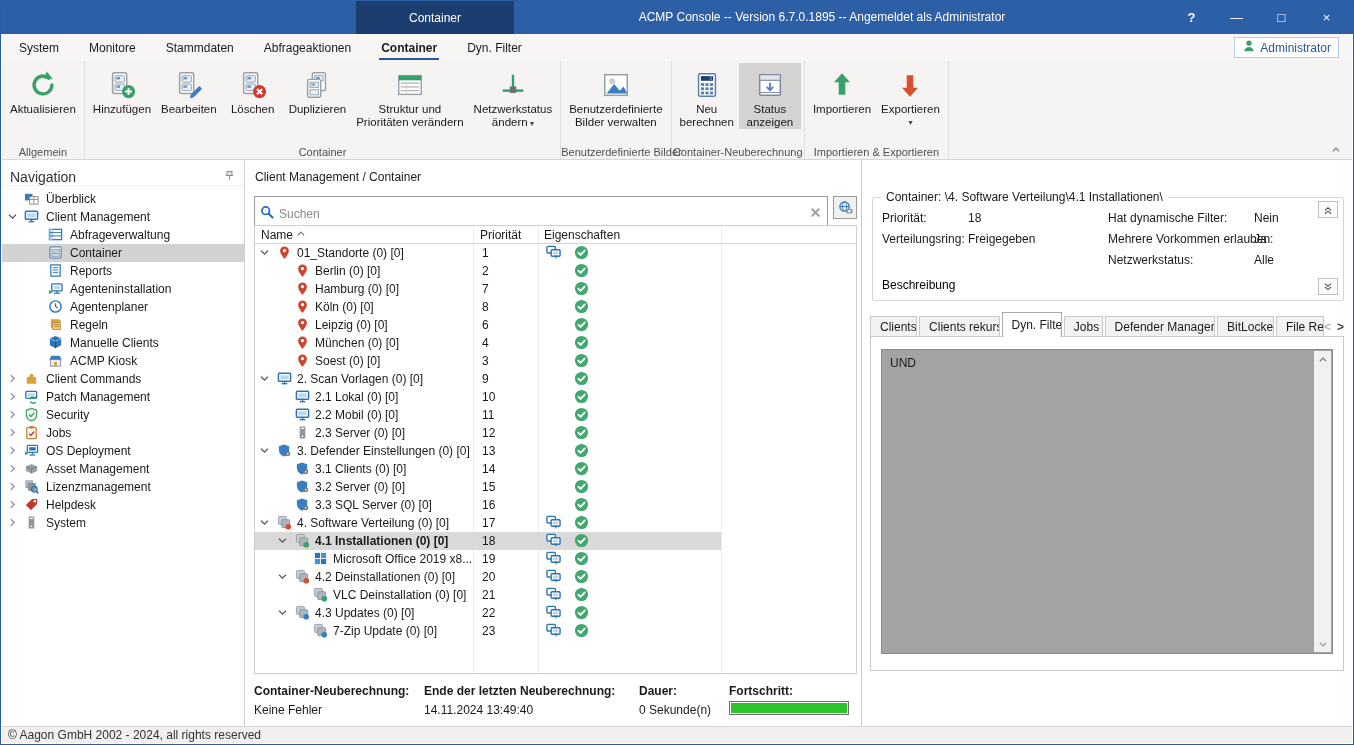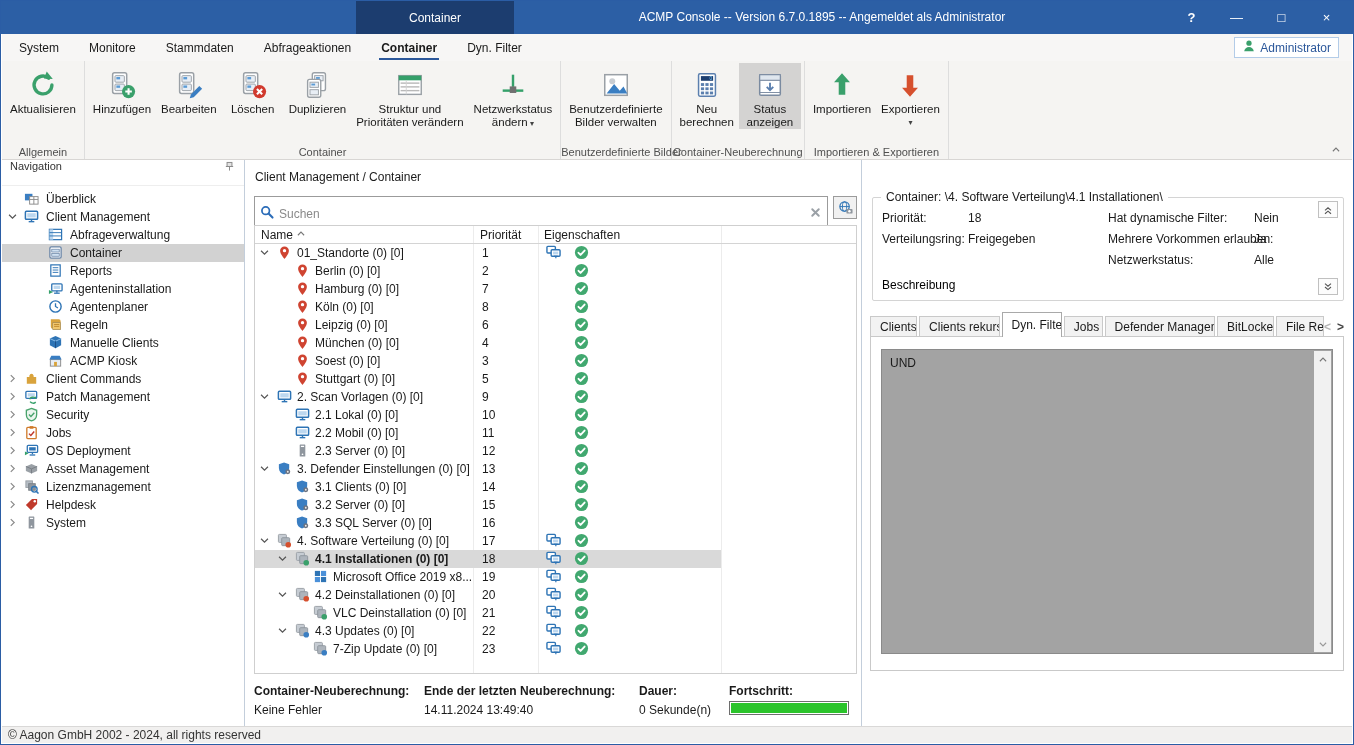--- a/index.html
+++ b/index.html
@@ -28,21 +28,21 @@
   .rgroup-label { position:absolute; left:0; right:0; bottom:1px; text-align:center; font-size:11px; color:#4f4f4f; white-space:nowrap; }
   .rbtn { display:flex; flex-direction:column; align-items:center; min-width:62px; padding:4px 5px 0 5px; font-size:11.5px; color:#1a1a1a; line-height:13px; text-align:center; white-space:pre-line; }
   .rbtn .ricon { width:34px; height:36px; display:flex; align-items:center; justify-content:center; }
   .rbtn.pressed { background:#d4d3d2; }
   .rcaret { font-size:8px; color:#444; }
   .ribbon-collapse { position:absolute; right:10px; bottom:3px; width:14px; height:12px; display:flex; align-items:center; justify-content:center; }
 
   
   .content { position:absolute; left:1px; right:1px; top:159px; bottom:18px; background:#fff; }
   .nav-panel { position:absolute; left:0; top:0; bottom:0; width:243px; border-right:1px solid #c3cedb; background:#fff; }
-  .nav-header { height:26px; display:flex; align-items:flex-start; padding:0 8px; font-size:11px; color:#333; border-bottom:1px solid #eee; }
+  .nav-header { height:26px; display:flex; align-items:flex-end; padding:0 8px; font-size:14px; color:#333; border-bottom:1px solid #eee; }
   .nav-header .sp { flex:1; }
   .nav-items { padding-top:4px; }
   .nav-item { position:relative; height:18px; font-size:12px; color:#1a1a1a; }
   .nav-item.selected { background:#d2d2d2; }
   .nav-item .nchev { position:absolute; top:3px; }
   .nav-item .nicon { position:absolute; top:1px; }
   .nav-item .nlabel { position:absolute; top:0; line-height:18px; white-space:nowrap; }
 
   .main-panel { position:absolute; left:249px; top:0; width:609px; bottom:0; }
   .breadcrumb { position:absolute; left:4px; top:10px; font-size:12px; color:#1a1a1a; }
@@ -585,32 +585,20 @@
                   <circle cx="8" cy="6" r="1.8" fill="#fff"></circle>
                 </svg></span>
               <span class="tlabel" style="left: 60px;">Soest (0) [0]</span>
               <span class="tprio">3</span>
               <span class="tchk"><svg width="15" height="15" viewBox="0 0 16 16" xmlns="http://www.w3.org/2000/svg">
                   <circle cx="8" cy="8" r="7" fill="#41a86f"></circle>
                   <path d="M4.8 8.3l2.2 2.3 4.3-4.7" stroke="#fff" stroke-width="2" fill="none" stroke-linecap="round" stroke-linejoin="round"></path>
                 </svg></span>
             </div>
             <div class="tree-row">
-              <span class="ticon" style="left: 40px;"><svg width="15" height="15" viewBox="0 0 16 16" xmlns="http://www.w3.org/2000/svg">
-                  <path d="M8 1.5c-2.6 0-4.7 2-4.7 4.6C3.3 9.6 8 14.8 8 14.8s4.7-5.2 4.7-8.7C12.7 3.5 10.6 1.5 8 1.5z" fill="#cf4431"></path>
-                  <circle cx="8" cy="6" r="1.8" fill="#fff"></circle>
-                </svg></span>
-              <span class="tlabel" style="left: 60px;">Stuttgart (0) [0]</span>
-              <span class="tprio">5</span>
-              <span class="tchk"><svg width="15" height="15" viewBox="0 0 16 16" xmlns="http://www.w3.org/2000/svg">
-                  <circle cx="8" cy="8" r="7" fill="#41a86f"></circle>
-                  <path d="M4.8 8.3l2.2 2.3 4.3-4.7" stroke="#fff" stroke-width="2" fill="none" stroke-linecap="round" stroke-linejoin="round"></path>
-                </svg></span>
-            </div>
-            <div class="tree-row">
               <span class="tchev" style="left: 4px;"><svg width="11" height="11" viewBox="0 0 16 16" xmlns="http://www.w3.org/2000/svg">
                   <path d="M3 5.5l5 5 5-5" stroke="#555" fill="none" stroke-width="1.7"></path>
                 </svg></span>
               <span class="ticon" style="left: 22px;"><svg width="15" height="15" viewBox="0 0 16 16" xmlns="http://www.w3.org/2000/svg">
                   <rect x="1.5" y="2.5" width="13" height="8.5" rx="1" fill="#fff" stroke="#2e74b5" stroke-width="1.6"></rect>
                   <rect x="3.5" y="4.5" width="9" height="4.5" fill="#bcd7ef"></rect>
                   <line x1="8" y1="11" x2="8" y2="13" stroke="#2e74b5" stroke-width="1.5"></line>
                   <line x1="5" y1="13.5" x2="11" y2="13.5" stroke="#2e74b5" stroke-width="1.5"></line>
                 </svg></span>
               <span class="tlabel" style="left: 42px;">2. Scan Vorlagen (0) [0]</span>

